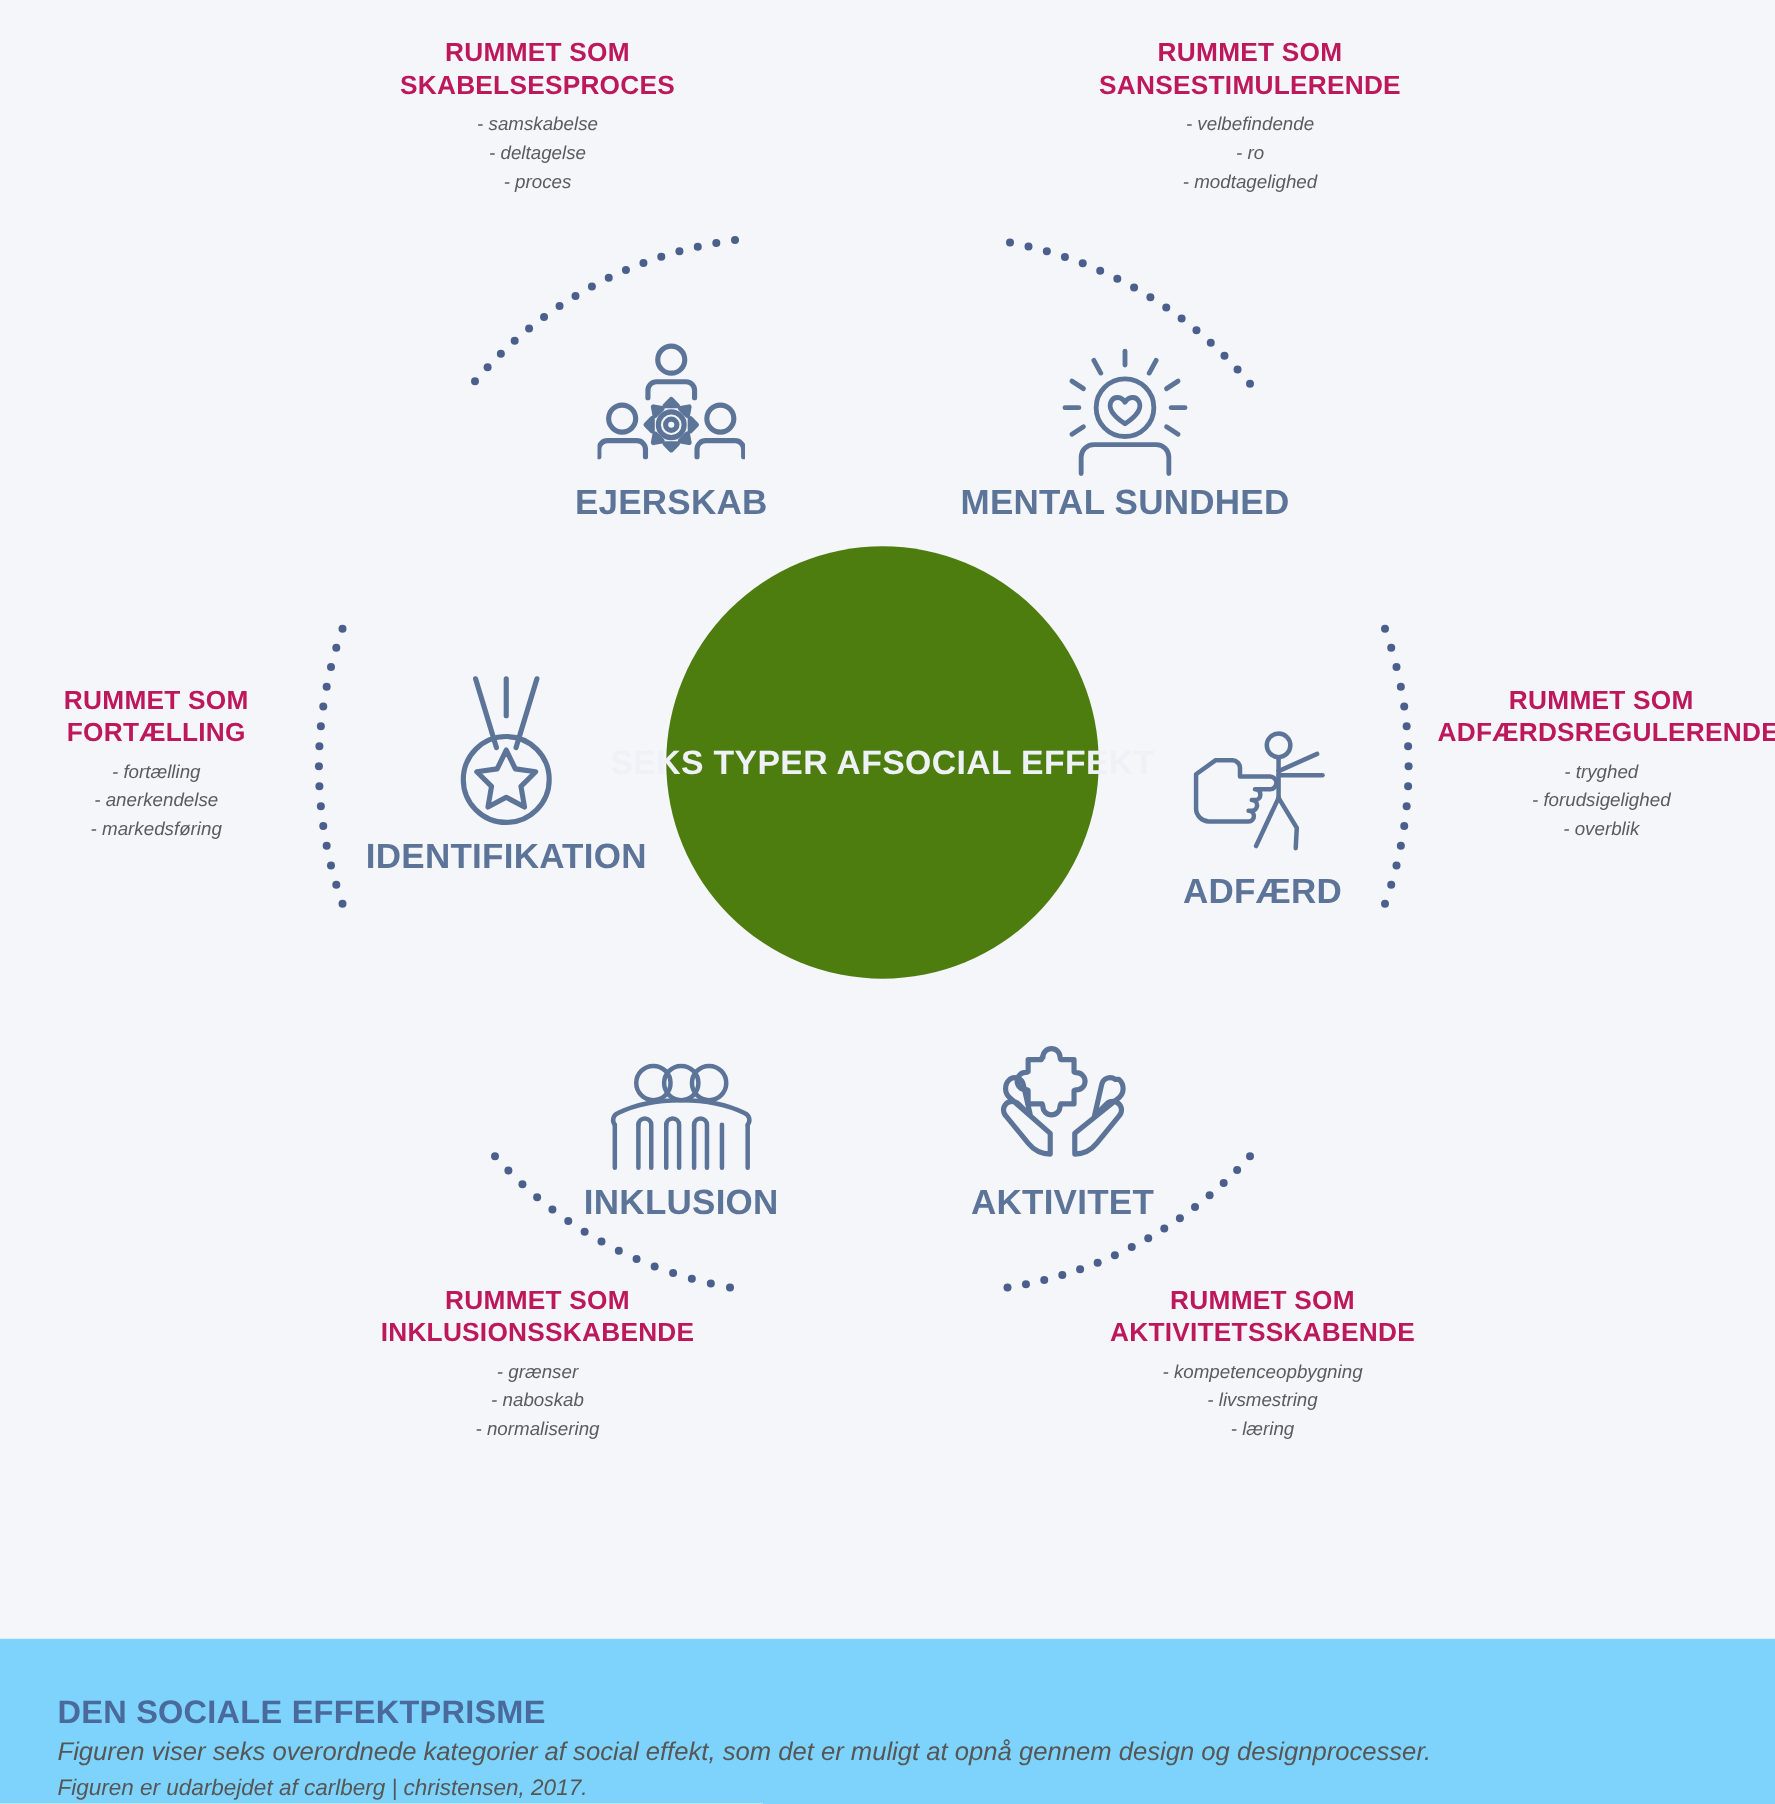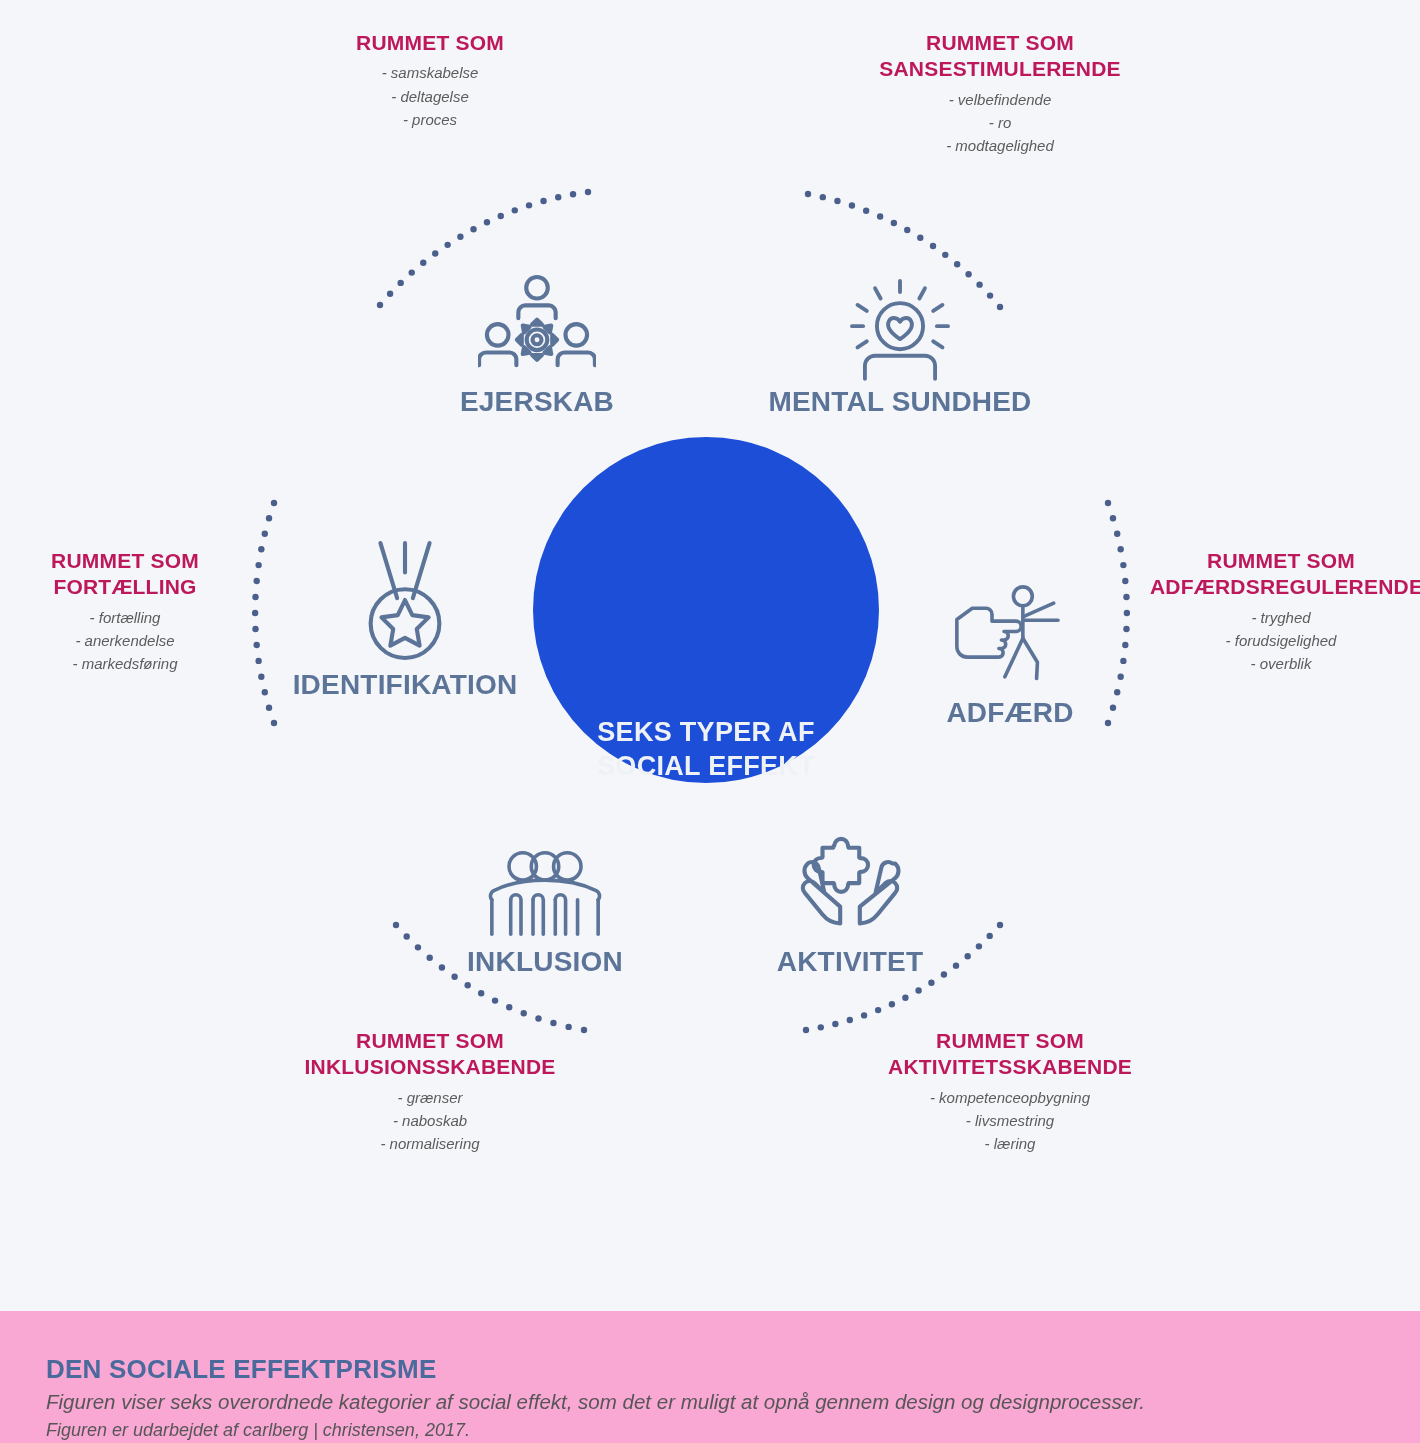--- a/index.html
+++ b/index.html
@@ -33,25 +33,25 @@
   }
 
   
   #center-circle {
     position: absolute;
     left: 533px;
     top: 437px;
     width: 346px;
     height: 346px;
     border-radius: 50%;
-    background: #1d4ed8;
+    background: #4d7c0f;
     display: flex;
     align-items: center;
-    justify-content: flex-end;
-    flex-direction: column;
+    justify-content: center;
+    flex-direction: row;
   }
   #center-circle .ctext {
     color: #eef1f6;
     font-weight: bold;
     font-size: 27px;
     letter-spacing: 0.3px;
     line-height: 1.26;
     text-align: center;
     white-space: nowrap;
   }
@@ -118,21 +118,21 @@
   #block-inklusionsskabende  { left: 250px;  top: 1028px; width: 360px; }
   #block-aktivitetsskabende  { left: 815px;  top: 1028px; width: 390px; }
 
   
   #footer {
     position: absolute;
     left: 0;
     top: 1311px;
     width: 1420px;
     height: 132px;
-    background: #f9a8d4;
+    background: #7dd3fc;
   }
   #footer-title {
     position: absolute;
     left: 46px;
     top: 43px;
     color: #4a6a9c;
     font-weight: bold;
     font-size: 26px;
     letter-spacing: 0.2px;
   }
@@ -398,20 +398,21 @@
         <path d="M17 30 a7 7 0 0 1 11 4 l6 26 l-10 -10 a7 7 0 0 0 -10 10 l18 22 a24 24 0 0 0 18 9 V74 L17 45 a10 10 0 0 1 0 -15 z"></path>
 
         <path d="M103 30 a7 7 0 0 0 -11 4 l-6 26 l10 -10 a7 7 0 0 1 10 10 l-18 22 a24 24 0 0 1 -18 9 V74 l36 -29 a10 10 0 0 0 0 -15 z"></path>
       </svg>
     </div>
     <div class="node-label">AKTIVITET</div>
   </div>
 
   <div class="outer-block" id="block-skabelsesproces">
     <div class="ob-title">RUMMET SOM</div>
+    <div class="ob-title">SKABELSESPROCES</div>
     <div class="ob-items">
       <div class="ob-item">- samskabelse</div>
       <div class="ob-item">- deltagelse</div>
       <div class="ob-item">- proces</div>
     </div>
   </div>
 
   <div class="outer-block" id="block-sansestimulerende">
     <div class="ob-title">RUMMET SOM</div>
     <div class="ob-title">SANSESTIMULERENDE</div>

